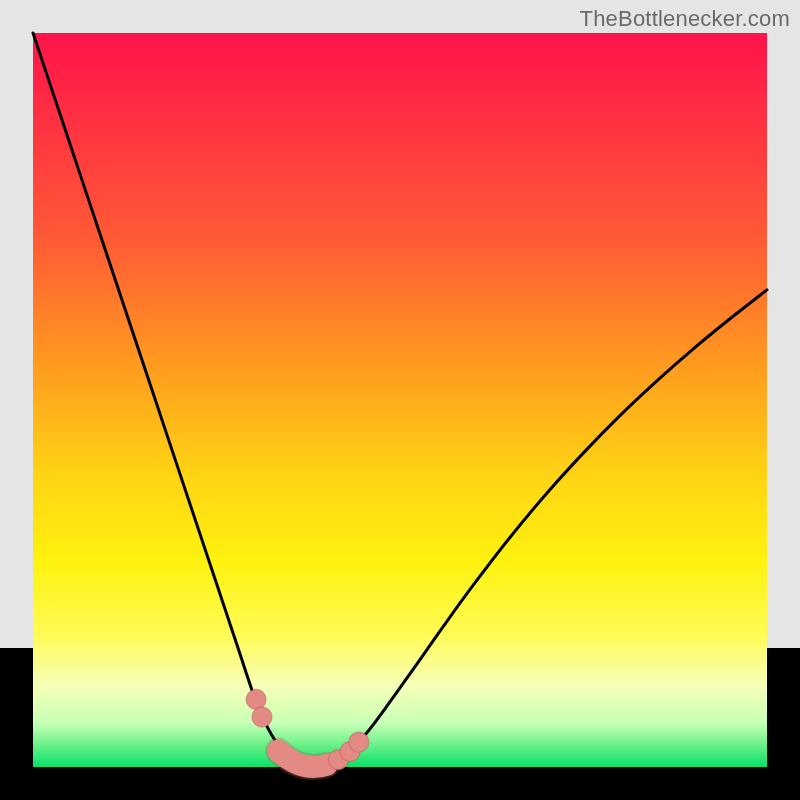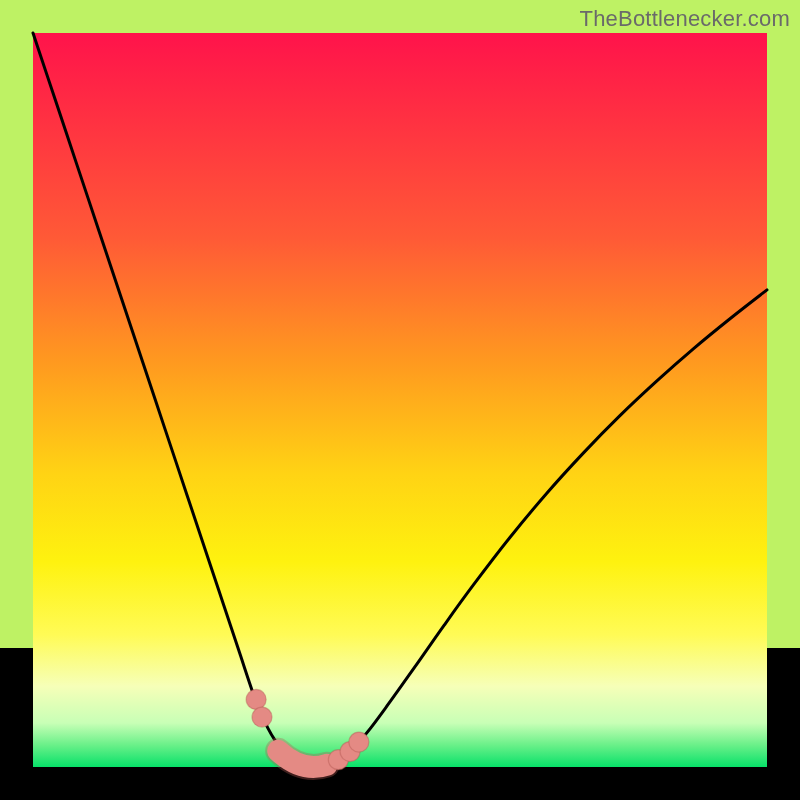--- a/index.html
+++ b/index.html
@@ -10,21 +10,21 @@
     background: #000;
     overflow: hidden;
     font-family: Arial, Helvetica, sans-serif;
   }
   .frame {
     position: absolute;
     left: 0;
     top: 0;
     width: 800px;
     height: 648px;
-    background: #bef264;
+    background: #e5e5e5;
   }
   .plot-area {
     position: absolute;
     left: 33px;
     top: 33px;
     width: 734px;
     height: 734px;
     
     background: linear-gradient(
       to bottom,

